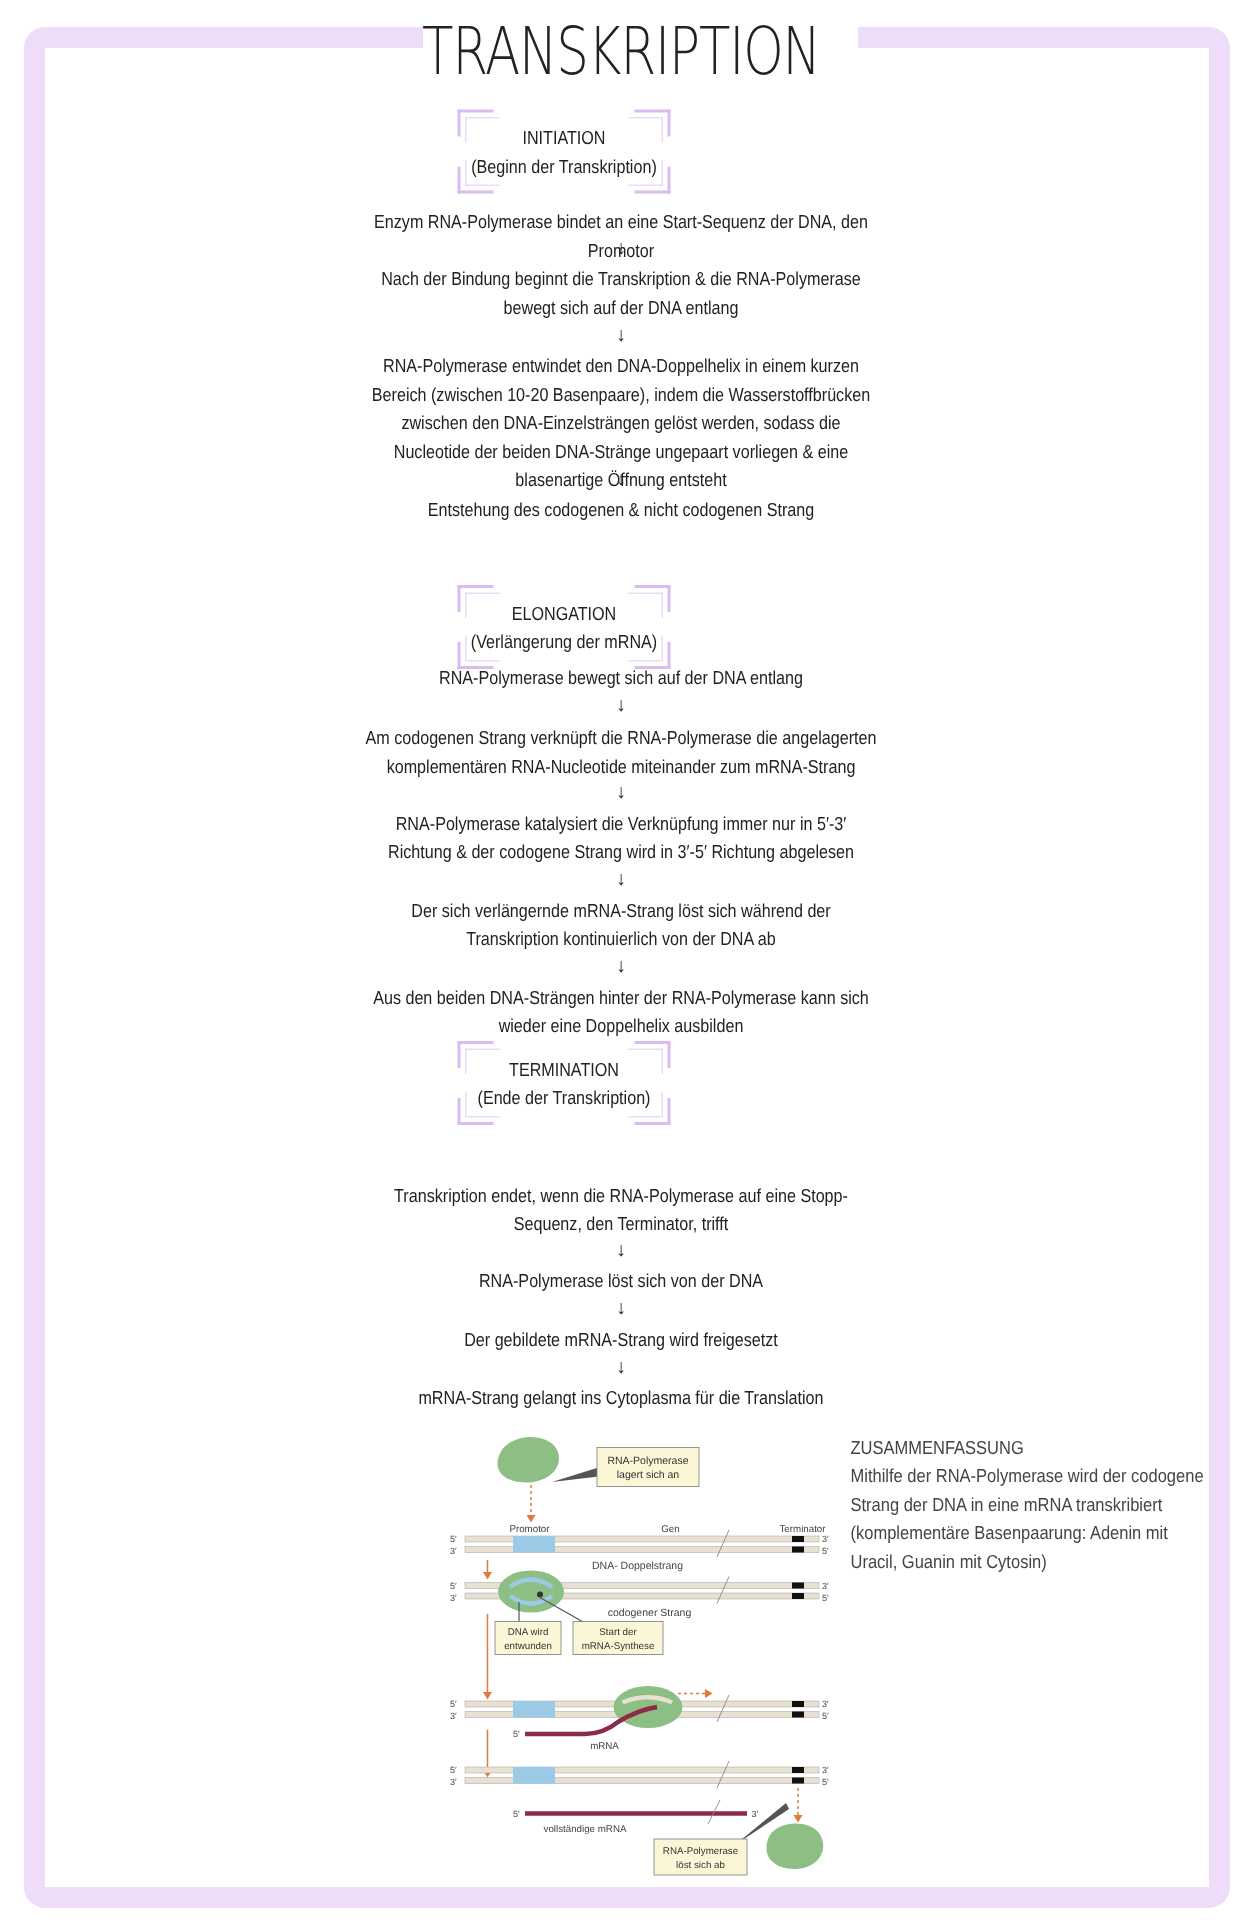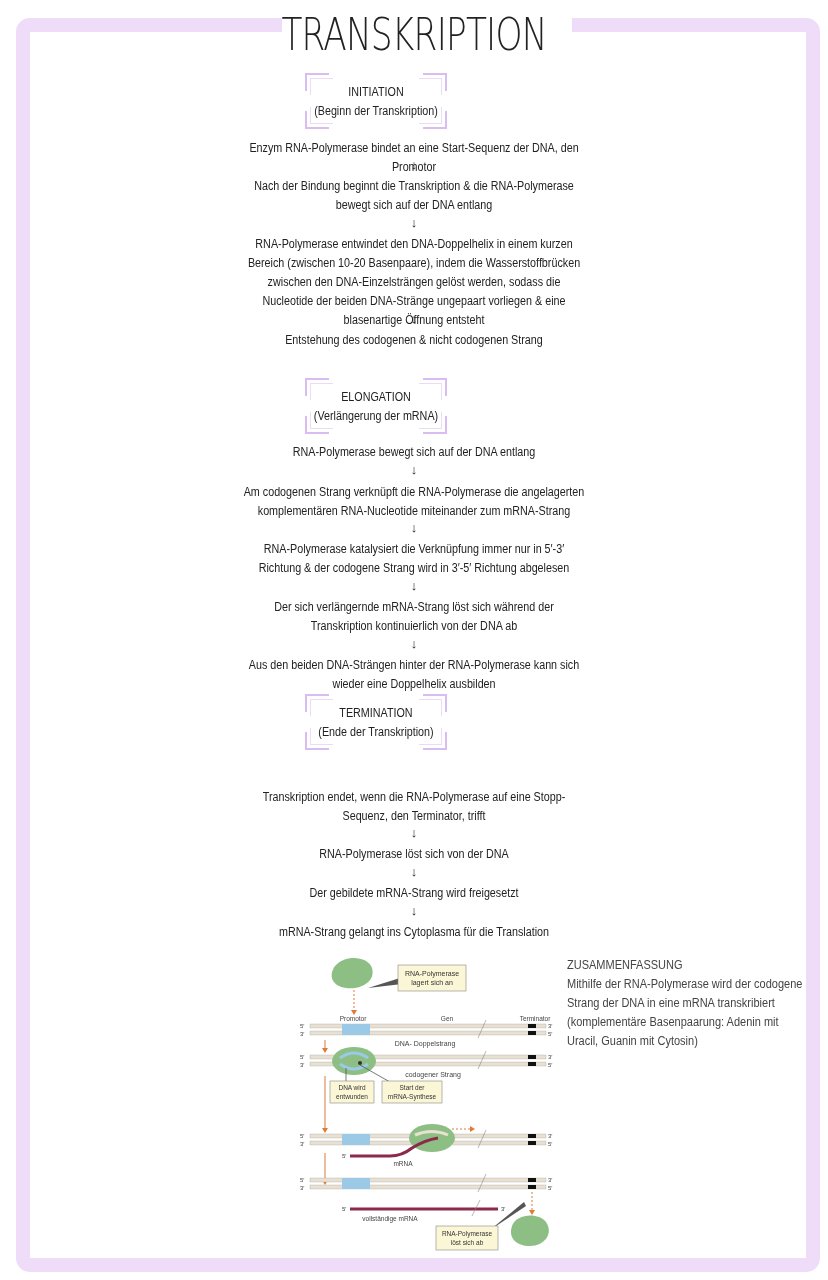--- a/index.html
+++ b/index.html
@@ -52,21 +52,21 @@
   </div>
 </div>
 <div class="step" style="top:139px">Enzym RNA-Polymerase bindet an eine Start-Sequenz der DNA, den Promotor</div>
 <div class="arrow" style="top:158px">↓</div>
 <div class="step" style="top:177px">Nach der Bindung beginnt die Transkription &amp; die RNA-Polymerase bewegt sich auf der DNA entlang</div>
 <div class="arrow" style="top:216px">↓</div>
 <div class="step" style="top:235px">RNA-Polymerase entwindet den DNA-Doppelhelix in einem kurzen Bereich (zwischen 10-20 Basenpaare), indem die Wasserstoffbrücken zwischen den DNA-Einzelsträngen gelöst werden, sodass die Nucleotide der beiden DNA-Stränge ungepaart vorliegen &amp; eine blasenartige Öffnung entsteht</div>
 <div class="arrow" style="top:312px">↓</div>
 <div class="step" style="top:331px">Entstehung des codogenen &amp; nicht codogenen Strang</div>
 
-<div class="heading-box" style="top:378px">
+<div class="heading-box" style="top:390px">
   <div class="inner">
     <div class="corner tl"></div><div class="corner tl2"></div>
     <div class="corner tr"></div><div class="corner tr2"></div>
     <div class="corner bl"></div><div class="corner bl2"></div>
     <div class="corner br"></div><div class="corner br2"></div>
     <div class="heading-text">
       <div>ELONGATION</div>
       <div>(Verlängerung der mRNA)</div>
     </div>
   </div>

